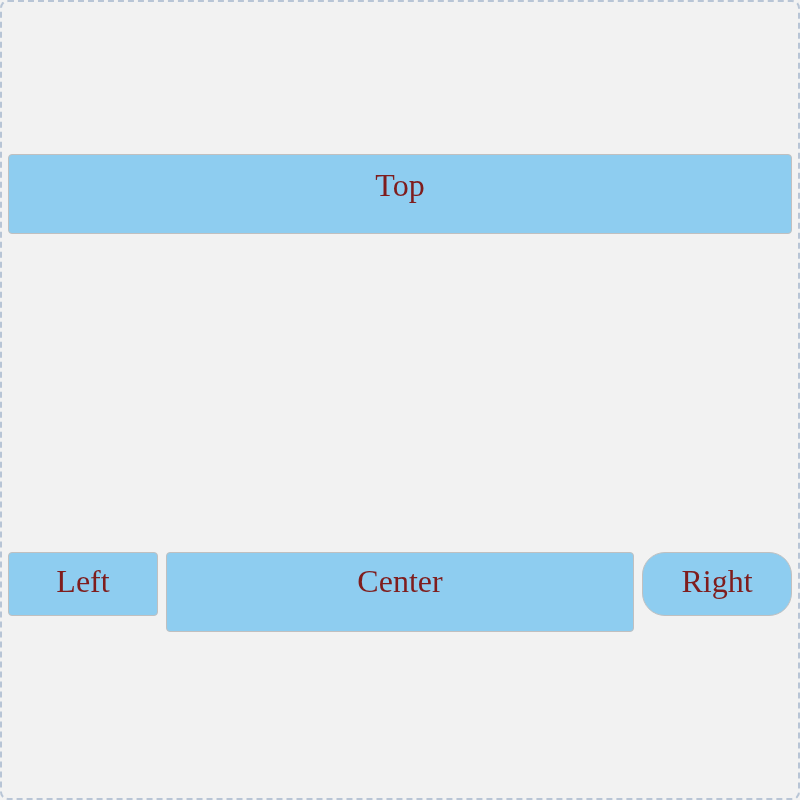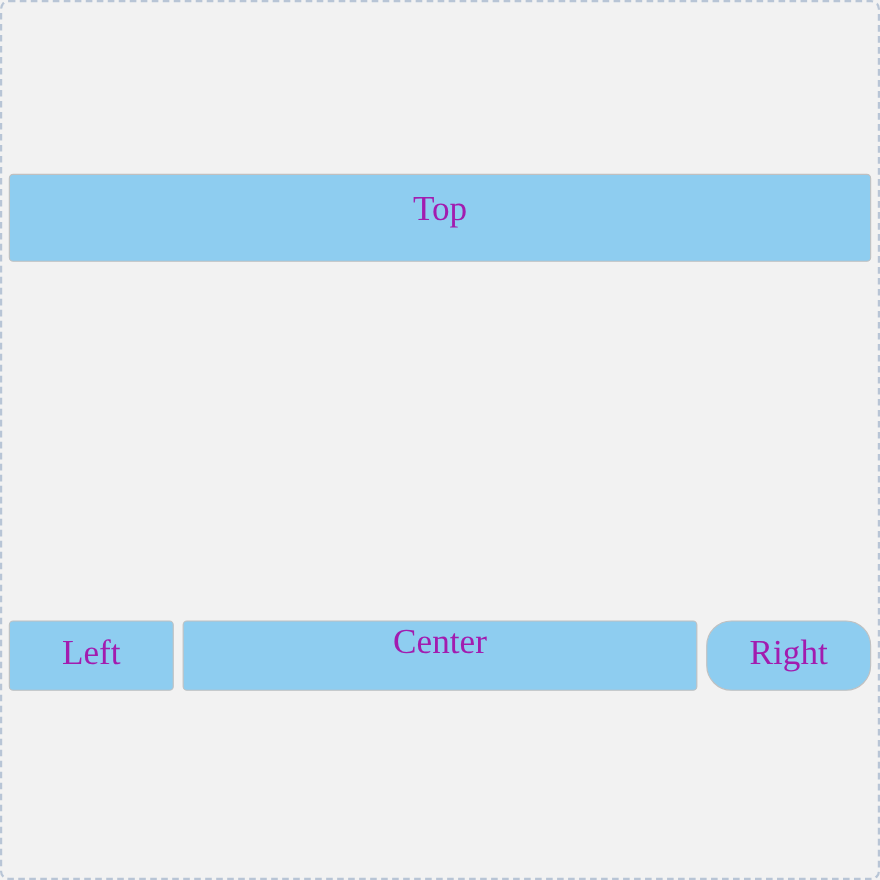--- a/index.html
+++ b/index.html
@@ -21,21 +21,21 @@
       display: flex;
       flex-direction: column;
       justify-content: space-around;
       align-items: stretch;
       padding: 0;
     }
     .box {
       background: #8ecdf0;
       border: 1px solid #c0c0c0;
       border-radius: 4px;
-      color: #a21caf;
+      color: #7f1d1d;
       font-size: 32px;
       display: flex;
       align-items: flex-start;
       justify-content: center;
       padding-top: 12px;
     }
     .top {
       height: 80px;
       margin: 0 6px;
     }
@@ -45,22 +45,22 @@
       gap: 8px;
       margin: 14px 6px;
     }
     .left {
       width: 150px;
       height: 64px;
       padding-top: 10px;
     }
     .center {
       flex: 1;
-      height: 64px;
-      padding-top: 0;
+      height: 80px;
+      padding-top: 10px;
     }
     .right {
       width: 150px;
       height: 64px;
       padding-top: 10px;
       border-radius: 23px;
     }
     .bottom {
       height: 252px;
       margin: 0 6px;

